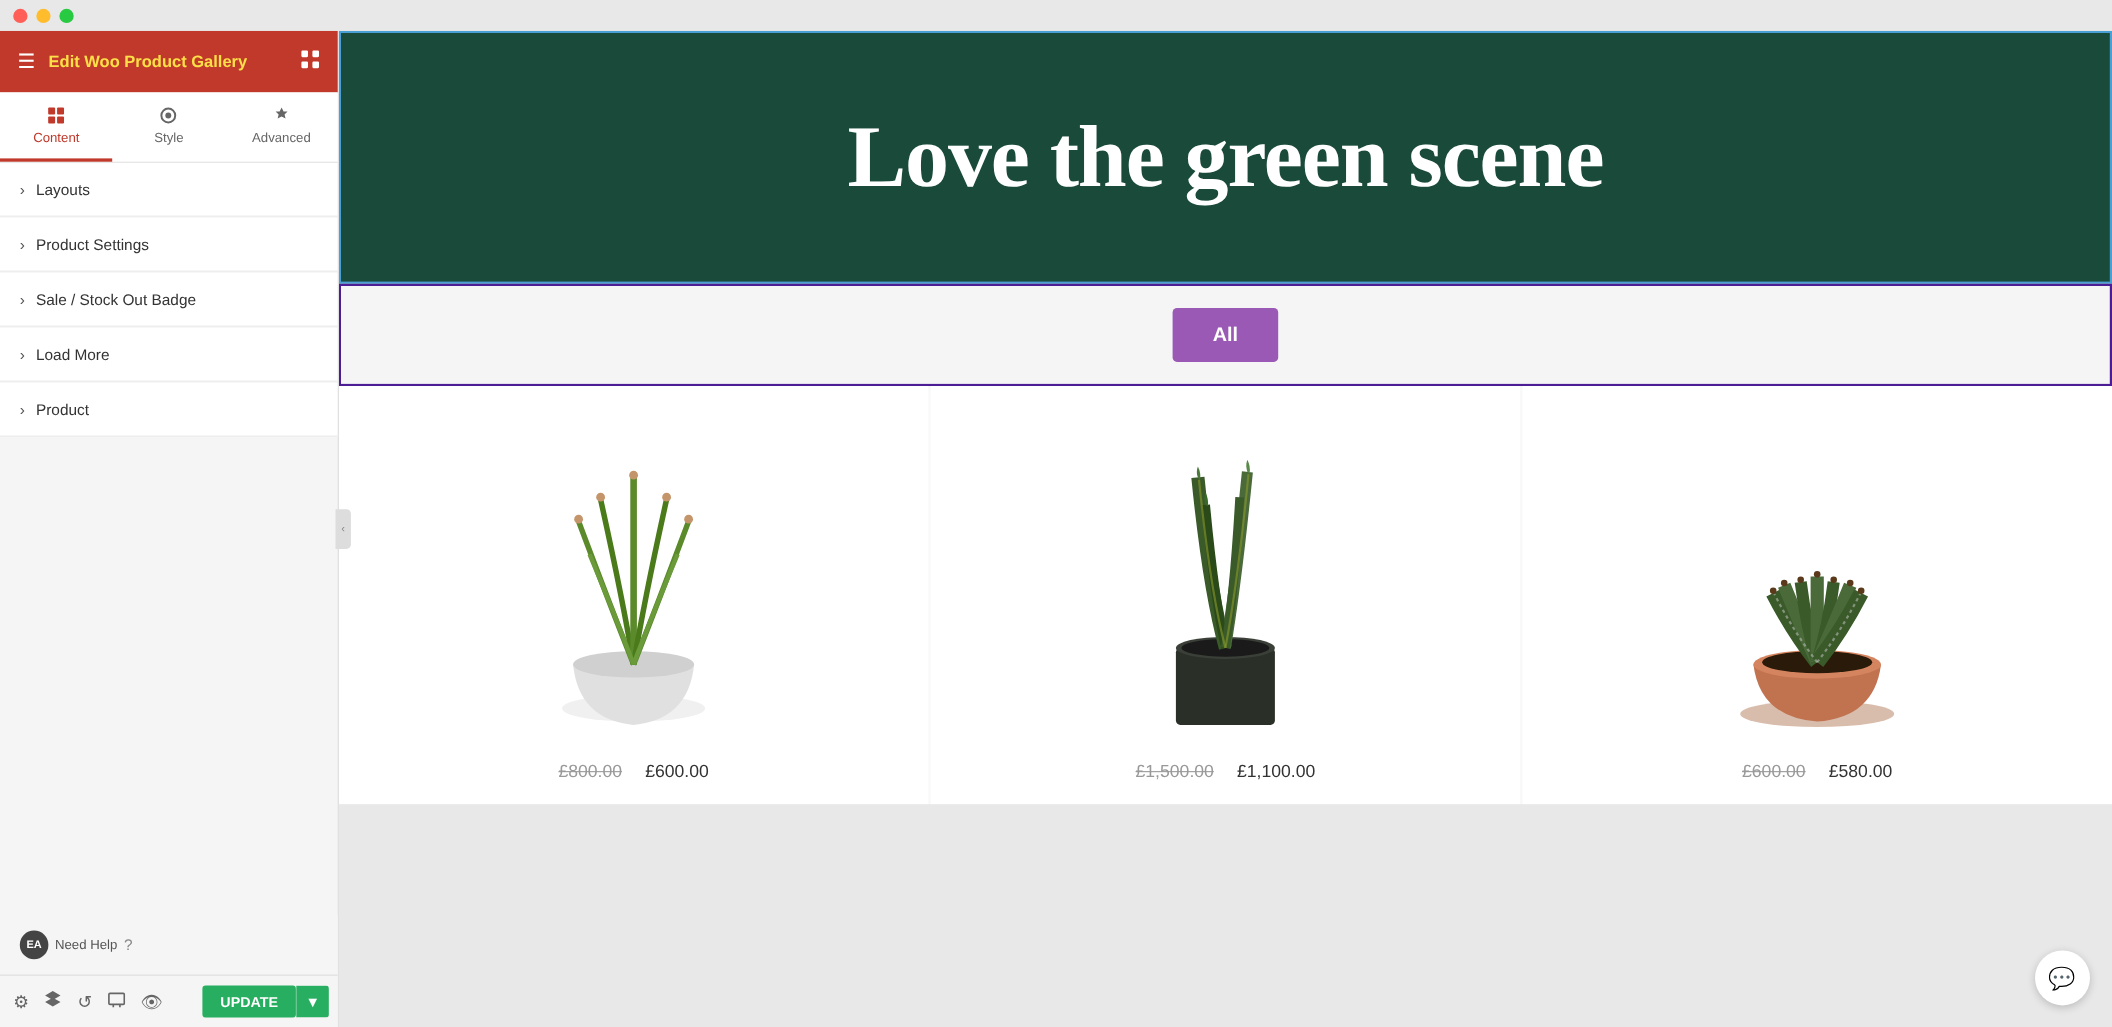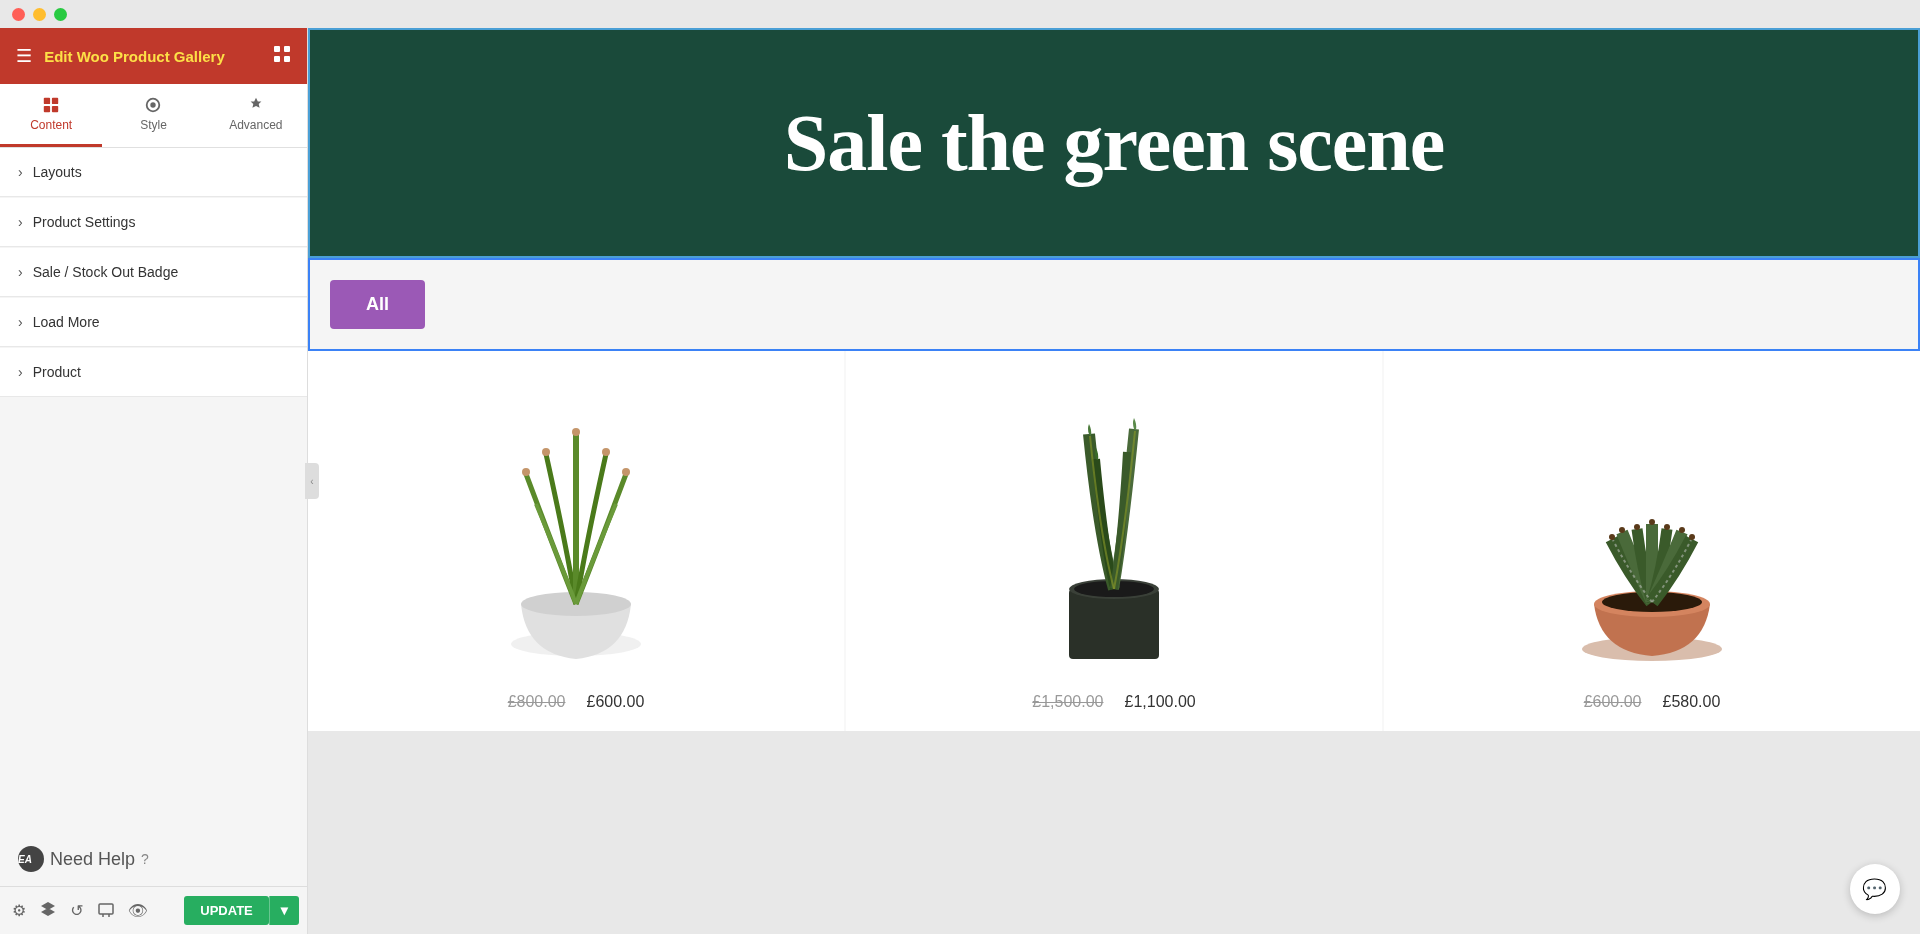--- a/index.html
+++ b/index.html
@@ -108,24 +108,24 @@
       display: flex;
       align-items: center;
       gap: 6px;
       background: #f5f5f5;
       flex-shrink: 0;
     }
     .ea-logo {
       width: 26px; height: 26px;
       background: #444;
       border-radius: 50%;
-      display: flex; align-items: center; 
-      color: white; font-size: 10px; font-weight: bold; font-style: italic;
-    }
-    .need-help-text { font-size: 18px; color: #555; }
+      display: flex; align-items: center; justify-content: center;
+      color: white; font-size: 10px; font-weight: bold;
+    }
+    .need-help-text { font-size: 12px; color: #555; }
     .help-icon { color: #888; font-size: 14px; }
 
     
     .bottom-toolbar {
       position: absolute;
       bottom: 0;
       left: 0;
       right: 0;
       height: 48px;
       background: #f5f5f5;
@@ -200,22 +200,22 @@
       color: white;
       font-family: Georgia, serif;
       letter-spacing: -1px;
     }
 
     
     .filter-section {
       background: #f5f5f5;
       padding: 20px;
       display: flex;
-      justify-content: flex-start;
-      border: 2px solid #3b82f6;
+      justify-content: center;
+      border: 2px solid #4c1d95;
     }
     .filter-btn-all {
       background: #9b59b6;
       color: white;
       border: none;
       padding: 14px 36px;
       font-size: 18px;
       font-weight: 600;
       cursor: pointer;
       border-radius: 4px;
@@ -388,21 +388,21 @@
       </div>
     </div>
 
     <div class="collapse-handle">‹</div>
 
   </div>
 
   <div class="main-content">
 
     <div class="hero-section">
-      <h1 class="hero-title">Sale the green scene</h1>
+      <h1 class="hero-title">Love the green scene</h1>
     </div>
 
     <div class="filter-section">
       <button class="filter-btn-all">All</button>
     </div>
 
     <div class="products-section">
       <div class="products-grid">
 
         <div class="product-card">

